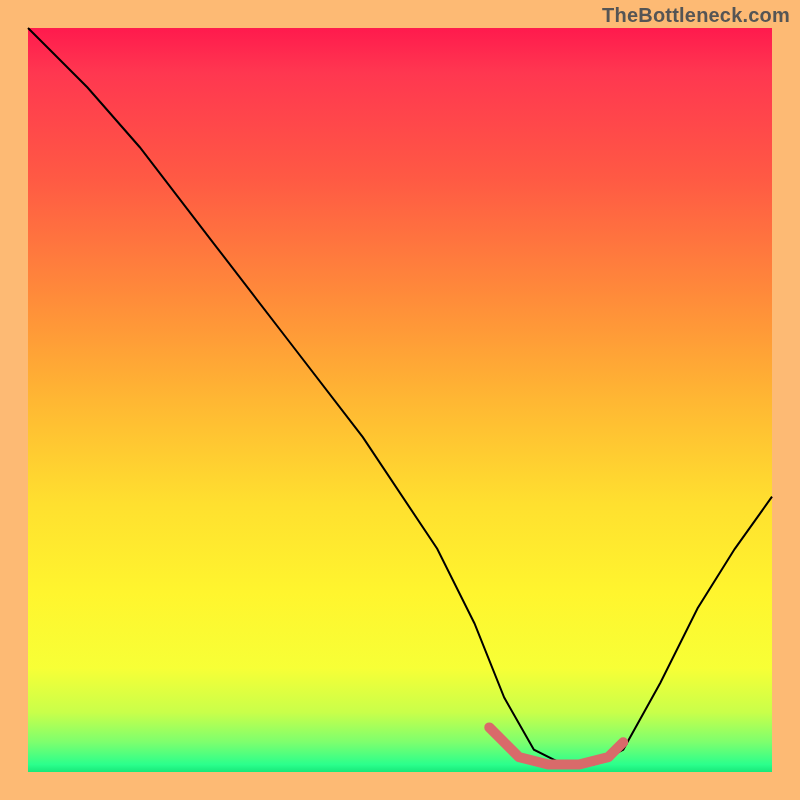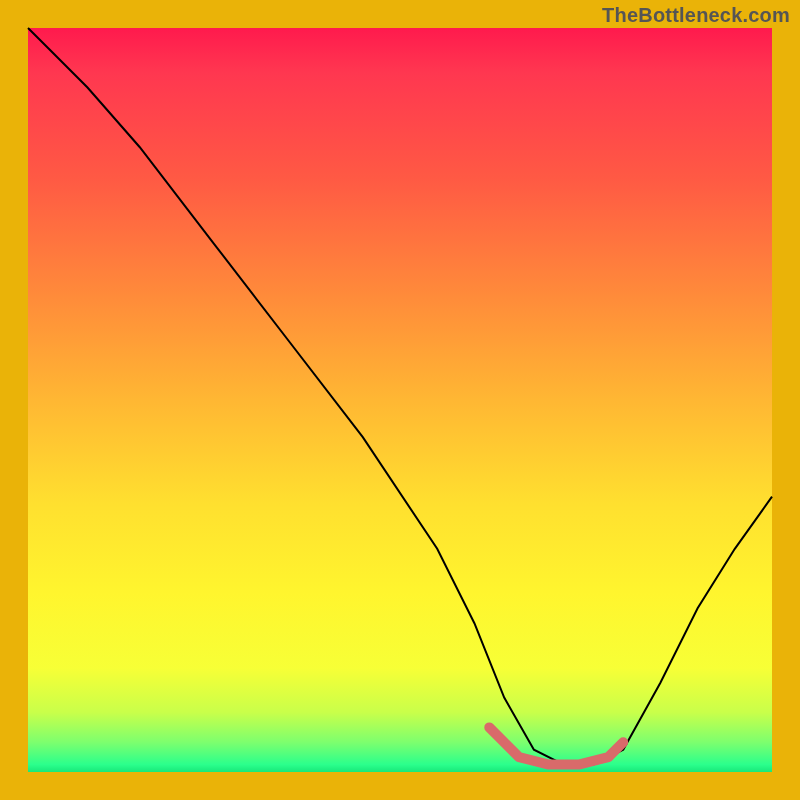--- a/index.html
+++ b/index.html
@@ -8,21 +8,21 @@
     width: 800px;
     height: 800px;
     background: #000;
     overflow: hidden;
     font-family: Arial, Helvetica, sans-serif;
   }
   .container {
     position: relative;
     width: 800px;
     height: 800px;
-    background: #eab308;
+    background: #fdba74;
   }
   .watermark {
     position: absolute;
     top: 4px;
     right: 10px;
     color: #555;
     font-size: 20px;
     font-weight: bold;
     letter-spacing: 0.2px;
     z-index: 10;

